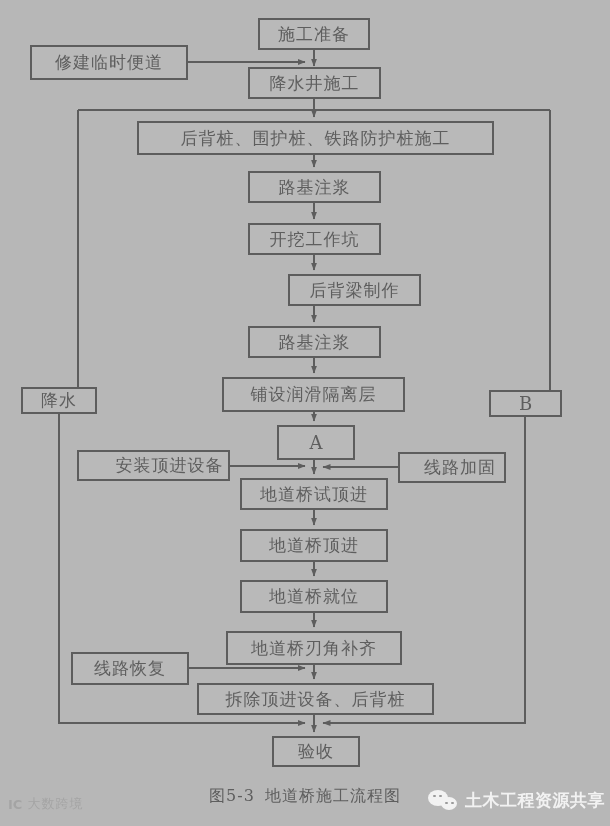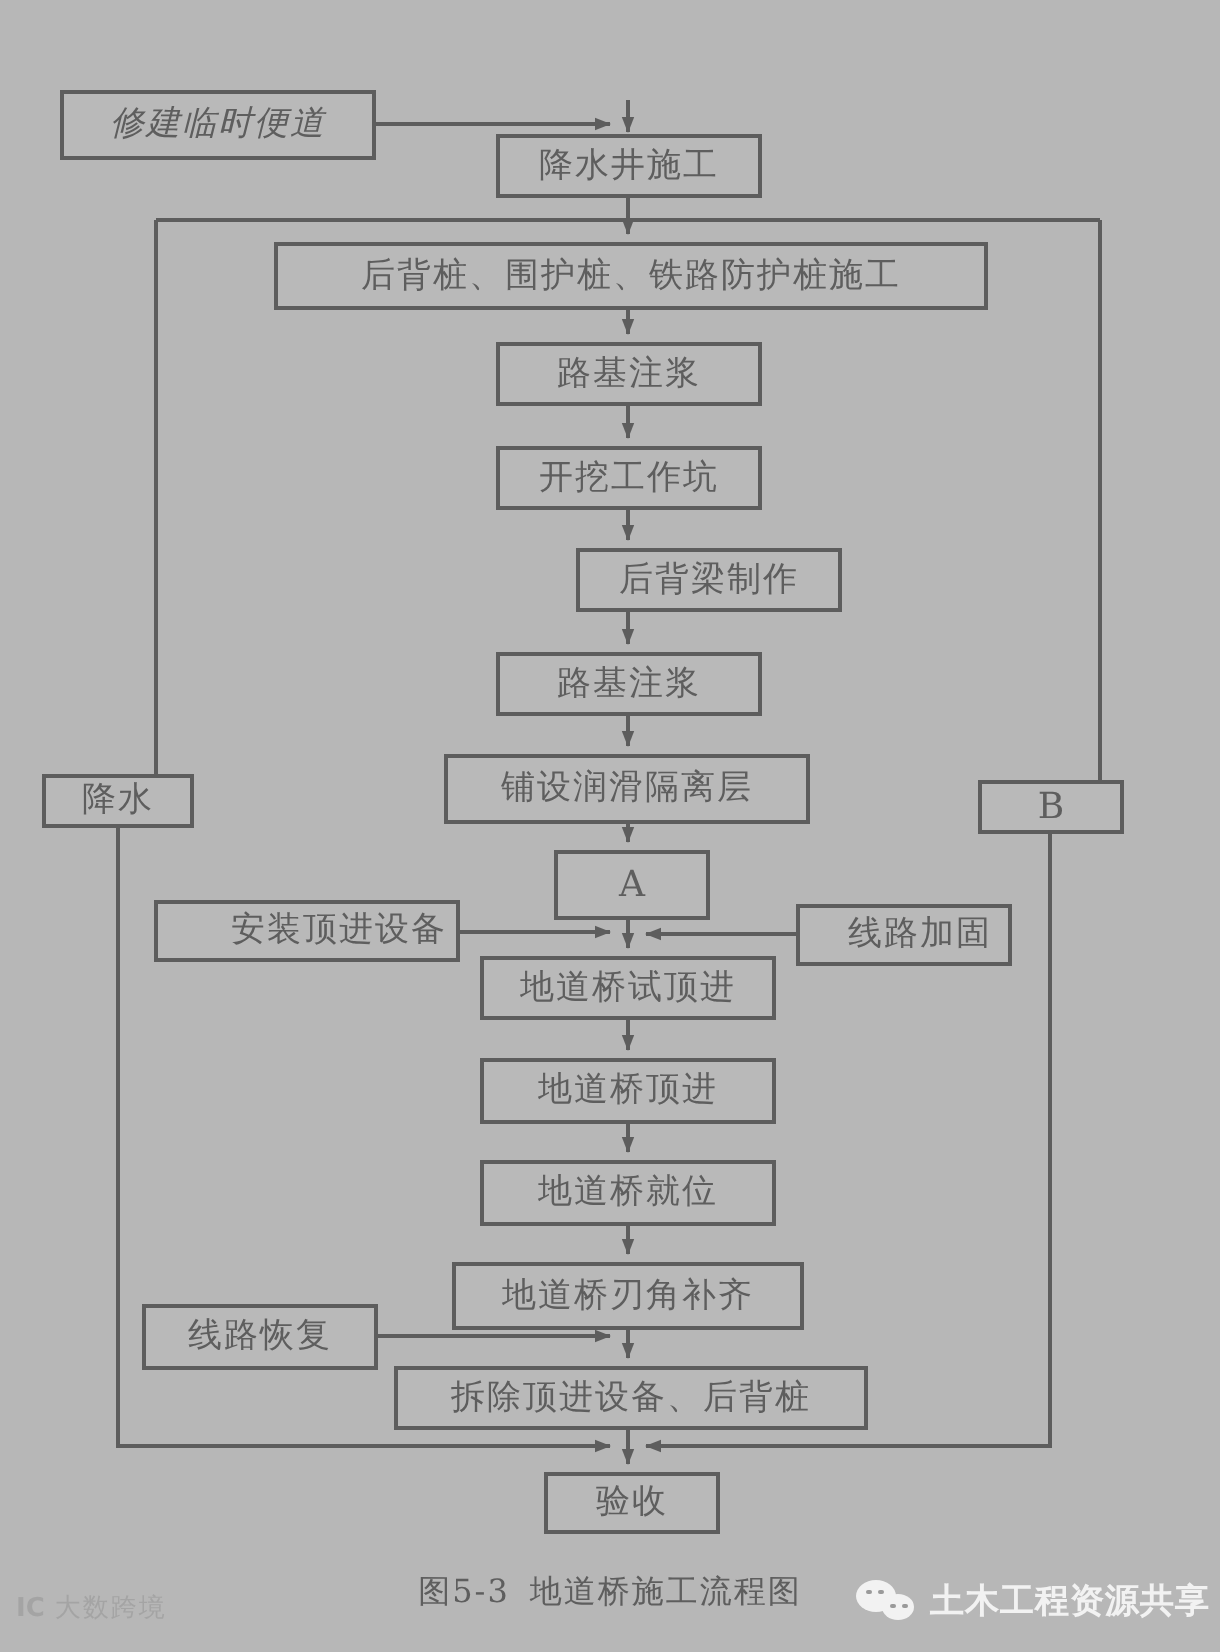--- a/index.html
+++ b/index.html
@@ -183,22 +183,23 @@
 
       <line x1="314" y1="715" x2="314" y2="732" marker-end="url(#ah)"></line>
 
       <path d="M59,414 L59,723 L305,723" marker-end="url(#ah)"></path>
 
       <path d="M525,417 L525,723 L323,723" marker-end="url(#ah)"></path>
 
     </g>
   </svg>
 
-
-  <div class="node" style="left:30px; top:45px; width:158px; height:35px;font-style:italic;">修建临时便道</div>
+  <div class="node" style="left:258px; top:18px; width:112px; height:32px;">施工准备</div>
+
+  <div class="node" style="left:30px; top:45px; width:158px; height:35px;">修建临时便道</div>
 
   <div class="node" style="left:248px; top:67px; width:133px; height:32px;">降水井施工</div>
 
   <div class="node" style="left:137px; top:121px; width:357px; height:34px;">后背桩、围护桩、铁路防护桩施工</div>
 
   <div class="node" style="left:248px; top:171px; width:133px; height:32px;">路基注浆</div>
 
   <div class="node" style="left:248px; top:223px; width:133px; height:32px;">开挖工作坑</div>
 
   <div class="node" style="left:248px; top:274px; width:133px; height:32px;margin-left:40px;">后背梁制作</div>

